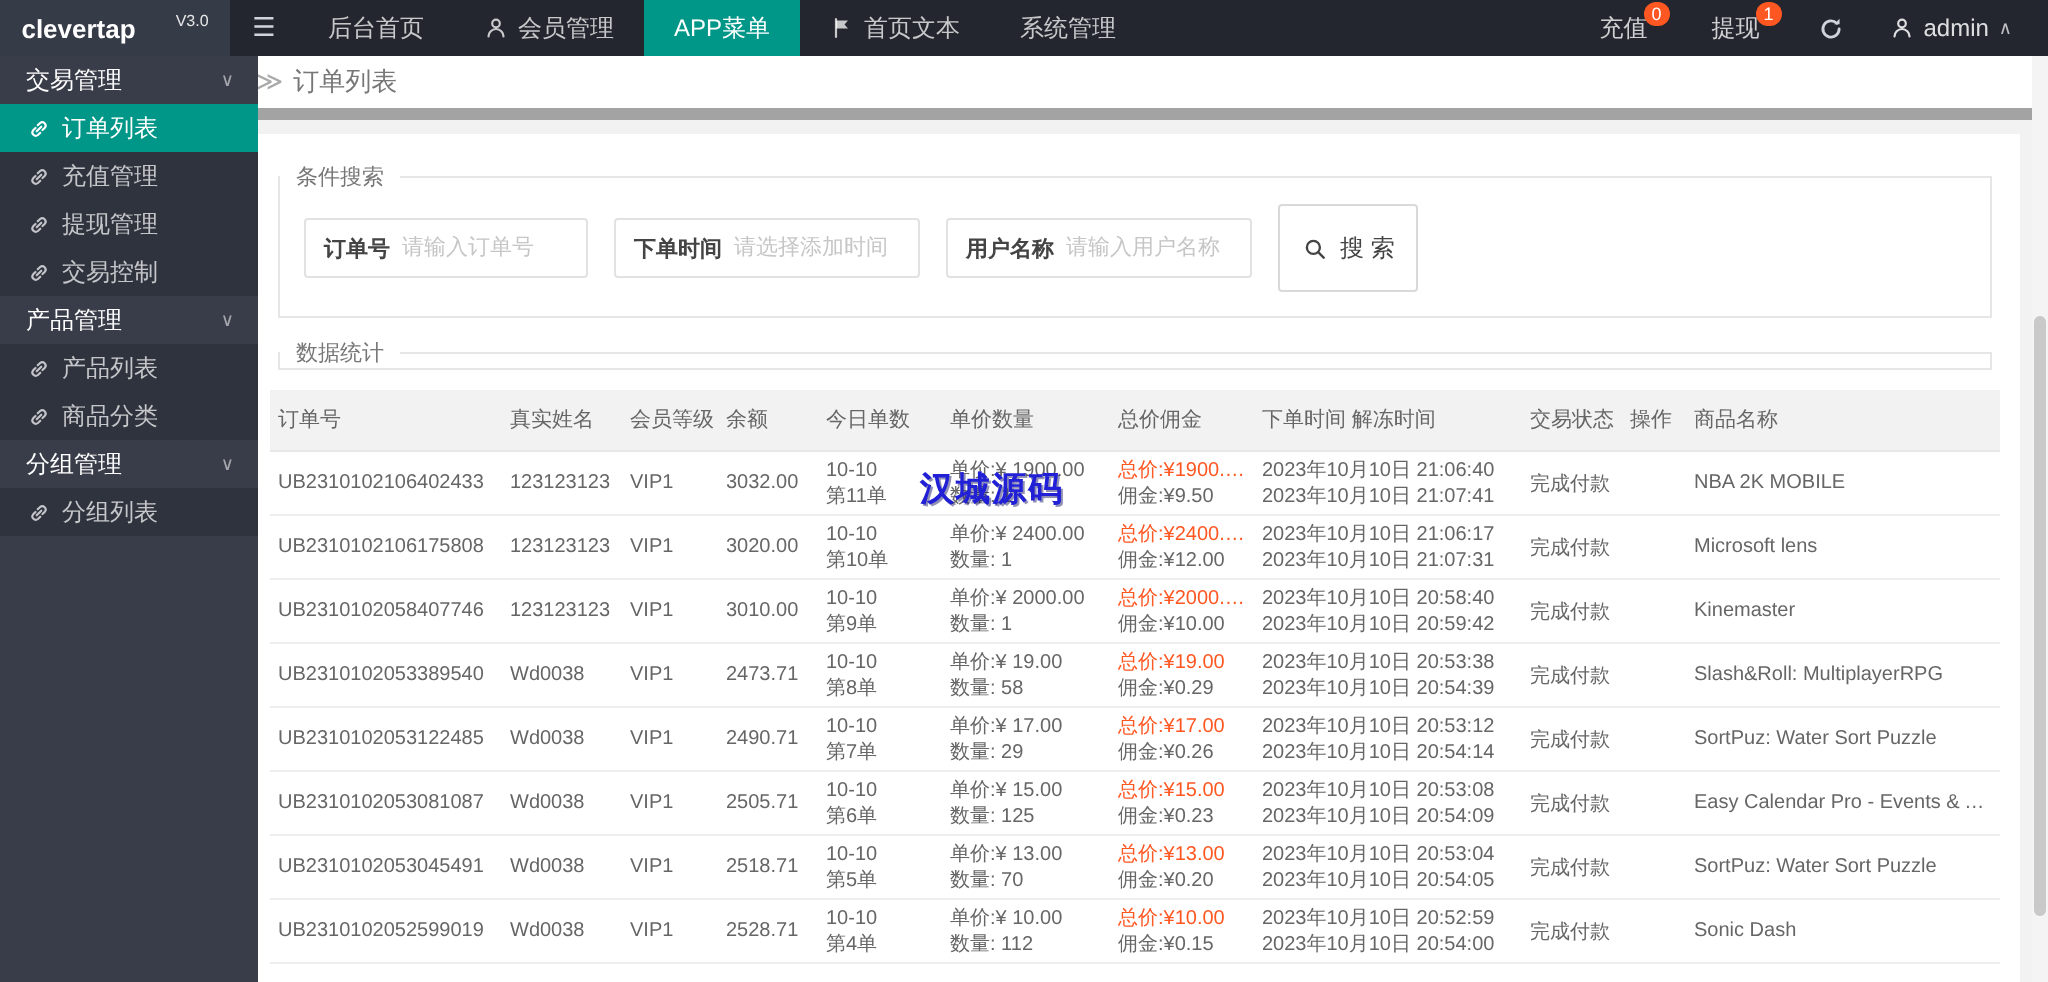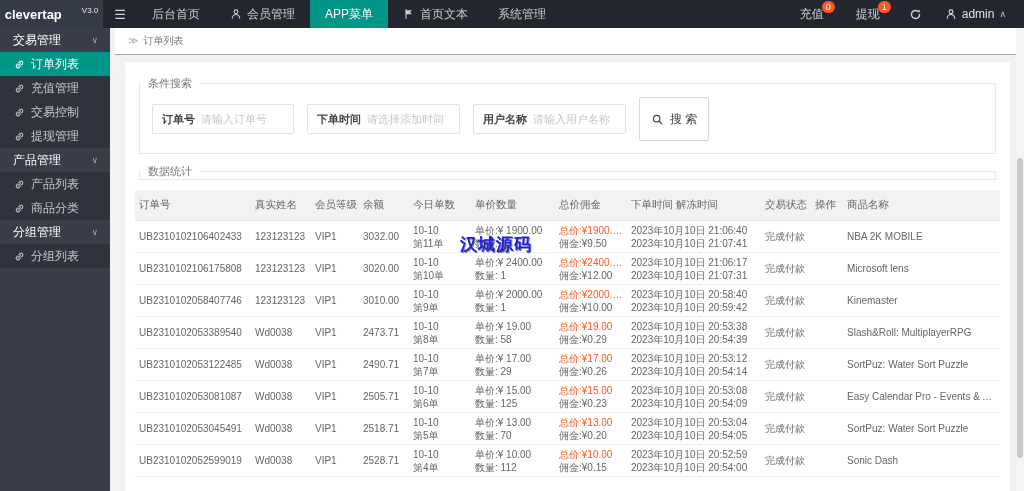--- a/index.html
+++ b/index.html
@@ -3,44 +3,44 @@
 <meta charset="utf-8">
 <style>
   html,body{margin:0;padding:0}
   body{
     width:1024px;height:491px;overflow:hidden;position:relative;
     background:#f2f2f2;color:#666;
     font-family:"Liberation Sans","DejaVu Sans",sans-serif;font-size:12px;
   }
   
   .topbar{position:absolute;top:0;left:0;right:0;height:28px;background:#23262e;display:flex;align-items:stretch;z-index:30}
-  .logo{width:103px;background:#363b48;color:#fff;display:flex;align-items:center;justify-content:center;font-size:13px;font-weight:bold;flex:none}
+  .logo{width:115px;background:#363b48;color:#fff;display:flex;align-items:center;justify-content:center;font-size:13px;font-weight:bold;flex:none}
   .logo .ver{font-size:8px;font-weight:normal;margin-left:20px;transform:translateY(-4px);color:#e8e8e8}
   .hamburger{width:34px;display:flex;align-items:center;justify-content:center;color:#cfd3dc;font-size:13px;cursor:pointer}
   .top-menu{display:flex;align-items:stretch}
   .top-item{display:flex;align-items:center;gap:5px;padding:0 15px;color:rgba(255,255,255,.75);font-size:12px;cursor:pointer}
   .top-item.active{background:#009688;color:#fff}
   .top-right{margin-left:auto;display:flex;align-items:stretch}
   .top-actions{display:flex;align-items:stretch}
   .top-action{position:relative;display:flex;align-items:center;padding:0 16px;color:rgba(255,255,255,.78);font-size:12px;cursor:pointer}
   .badge{position:absolute;top:1px;right:5px;min-width:7px;height:12px;line-height:12px;padding:0 3px;border-radius:7px;background:#ff5722;color:#fff;font-size:9px;text-align:center}
   .refresh{display:flex;align-items:center;padding:0 13px;color:#cfd3dc;cursor:pointer}
   .user{display:flex;align-items:center;gap:5px;padding:0 18px 0 10px;color:rgba(255,255,255,.85);font-size:12px;cursor:pointer}
   .caret{font-size:9px;color:rgba(255,255,255,.7)}
   .ic{display:inline-flex;align-items:center}
   .ic svg{display:block}
   
-  .sidebar{position:absolute;top:28px;left:0;bottom:0;width:110px;background:#393d49;z-index:20}
+  .sidebar{position:absolute;top:28px;left:0;bottom:0;width:129px;background:#393d49;z-index:20}
   .side-group-title{display:flex;align-items:center;justify-content:space-between;height:24px;padding:0 12px 0 13px;color:#fff;font-size:12px;cursor:pointer}
   .side-chevron{font-size:9px;color:rgba(255,255,255,.55)}
   .side-item{display:flex;align-items:center;gap:6px;height:24px;padding-left:14px;background:#2f333e;color:rgba(255,255,255,.72);font-size:12px;cursor:pointer}
   .side-item.active{background:#009688;color:#fff}
   
   .main{position:absolute;top:28px;left:115px;right:0;bottom:0;overflow:hidden}
-  .breadcrumb{height:26px;line-height:26px;background:#fff;border-bottom:1px solid #a3a3a3;padding-left:13px;color:#aaa;font-size:10px}
+  .breadcrumb{height:26px;line-height:26px;background:#fff;border-bottom:6px solid #a3a3a3;padding-left:13px;color:#aaa;font-size:13px}
   .breadcrumb .bc-label{color:#777;margin-left:5px}
   .card{margin:7px 14px 0 10px;background:#fff;padding:12px 10px 0;min-height:430px}
   fieldset.field{border:1px solid #e6e6e6;margin:2px 4px 10px;padding:0}
   fieldset.field legend{padding:0 8px;color:#777;font-size:11px}
   .search-row{display:flex;align-items:center;gap:13px;padding:6px 12px 12px}
   .sgroup{display:flex;align-items:center;height:28px;border:1px solid #e2e2e2;border-radius:2px;background:#fff}
   .sgroup label{font-weight:bold;color:#444;font-size:11px;padding:0 6px 0 9px;white-space:nowrap}
   .sgroup input{border:0;outline:0;height:22px;width:86px;font-size:11px;color:#666;background:transparent;padding:0 6px 0 0}
   .sgroup input::placeholder{color:#c6c6c6}
   .search-btn{display:flex;align-items:center;gap:6px;height:44px;padding:0 11px;background:#fff;border:1px solid #d9d9d9;border-radius:2px;color:#444;font-size:12px;cursor:pointer}
@@ -146,29 +146,29 @@
         </svg>
       </span>
       <span>充值管理</span>
     </div>
     <div class="side-item">
       <span class="ic">
         <svg width="11" height="11" viewBox="0 0 24 24">
           <path d="M9.5 14.5l5-5M8.2 10.8l-2.6 2.6a3.7 3.7 0 0 0 5.2 5.2l2.6-2.6M15.8 13.2l2.6-2.6a3.7 3.7 0 0 0-5.2-5.2l-2.6 2.6" fill="none" stroke="currentColor" stroke-width="2.3" stroke-linecap="round"></path>
         </svg>
       </span>
+      <span>提现管理</span>
+    </div>
+    <div class="side-item">
+      <span class="ic">
+        <svg width="11" height="11" viewBox="0 0 24 24">
+          <path d="M9.5 14.5l5-5M8.2 10.8l-2.6 2.6a3.7 3.7 0 0 0 5.2 5.2l2.6-2.6M15.8 13.2l2.6-2.6a3.7 3.7 0 0 0-5.2-5.2l-2.6 2.6" fill="none" stroke="currentColor" stroke-width="2.3" stroke-linecap="round"></path>
+        </svg>
+      </span>
       <span>交易控制</span>
-    </div>
-    <div class="side-item">
-      <span class="ic">
-        <svg width="11" height="11" viewBox="0 0 24 24">
-          <path d="M9.5 14.5l5-5M8.2 10.8l-2.6 2.6a3.7 3.7 0 0 0 5.2 5.2l2.6-2.6M15.8 13.2l2.6-2.6a3.7 3.7 0 0 0-5.2-5.2l-2.6 2.6" fill="none" stroke="currentColor" stroke-width="2.3" stroke-linecap="round"></path>
-        </svg>
-      </span>
-      <span>提现管理</span>
     </div>
     <div class="side-group-title">
       <span>产品管理</span>
       <span class="side-chevron">∨</span>
     </div>
     <div class="side-item">
       <span class="ic">
         <svg width="11" height="11" viewBox="0 0 24 24">
           <path d="M9.5 14.5l5-5M8.2 10.8l-2.6 2.6a3.7 3.7 0 0 0 5.2 5.2l2.6-2.6M15.8 13.2l2.6-2.6a3.7 3.7 0 0 0-5.2-5.2l-2.6 2.6" fill="none" stroke="currentColor" stroke-width="2.3" stroke-linecap="round"></path>
         </svg>

